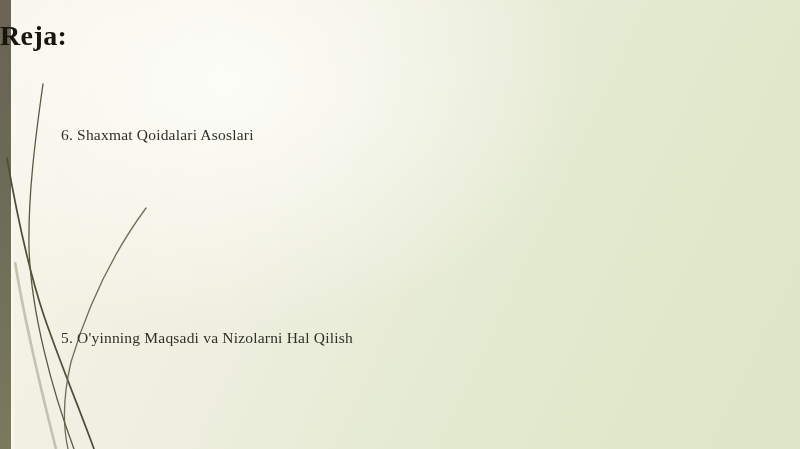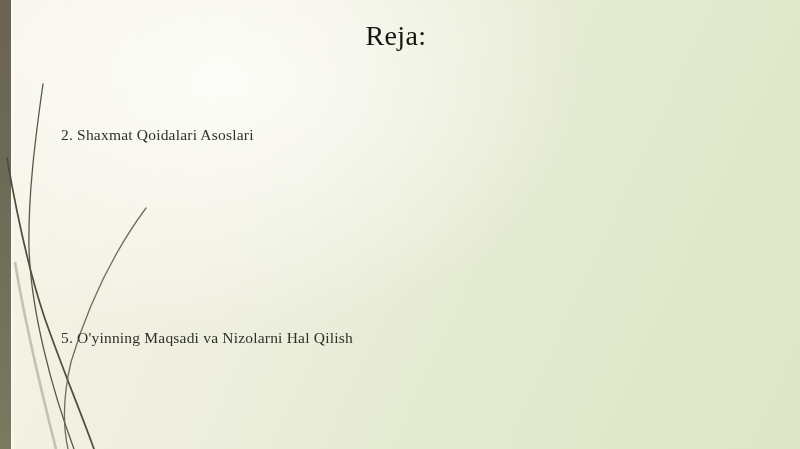--- a/index.html
+++ b/index.html
@@ -16,22 +16,22 @@
     position:absolute;left:0;top:0;width:11px;height:449px;
     background:linear-gradient(180deg,#6b6355 0%,#6b6a57 38%,#72715a 68%,#7b795e 100%);
   }
   .band-highlight{
     position:absolute;left:11px;top:0;width:4px;height:449px;
     background:linear-gradient(90deg,rgba(252,251,242,.9),rgba(252,251,242,0));
   }
   .wisps{position:absolute;left:0;top:0;width:800px;height:449px;}
   .slide-title{
     position:absolute;top:20px;left:0;width:792px;
-    margin:0;text-align:center;
-    font-size:28px;font-weight:normal;color:#16160f;
+    margin:0;
+    font-size:28px;font-weight:bold;color:#16160f;
     letter-spacing:.4px;
   }
   .plan-item{
     position:absolute;left:61px;
     font-size:15.5px;color:#30302a;
     letter-spacing:.2px;
     white-space:nowrap;
   }
   .item-1{top:126px;}
   .item-2{top:229px;}
@@ -51,16 +51,16 @@
 
     <path d="M 7 158 C 16 210, 28 268, 44 316 C 62 368, 80 410, 94 449" fill="none" stroke="#4d4e38" stroke-width="1.7" stroke-linecap="round"></path>
 
     <path d="M 43 84 C 35 140, 28 196, 29 248 C 31 312, 52 390, 74 449" fill="none" stroke="#585942" stroke-width="1.3" stroke-linecap="round"></path>
 
     <path d="M 146 208 C 118 246, 90 298, 71 362 C 64 392, 62 422, 68 449" fill="none" stroke="#5f6146" stroke-width="1.3" stroke-opacity="0.9" stroke-linecap="round"></path>
   </svg>
 
   <h1 class="slide-title">Reja:</h1>
 
-  <div class="plan-item item-1">2. Shaxmat Qoidalari Asoslari</div>
+  <div class="plan-item item-1">6. Shaxmat Qoidalari Asoslari</div>
   <div class="plan-item item-3">5. O'yinning Maqsadi va Nizolarni Hal Qilish</div>
 
 </div>
 
 </body></html>

